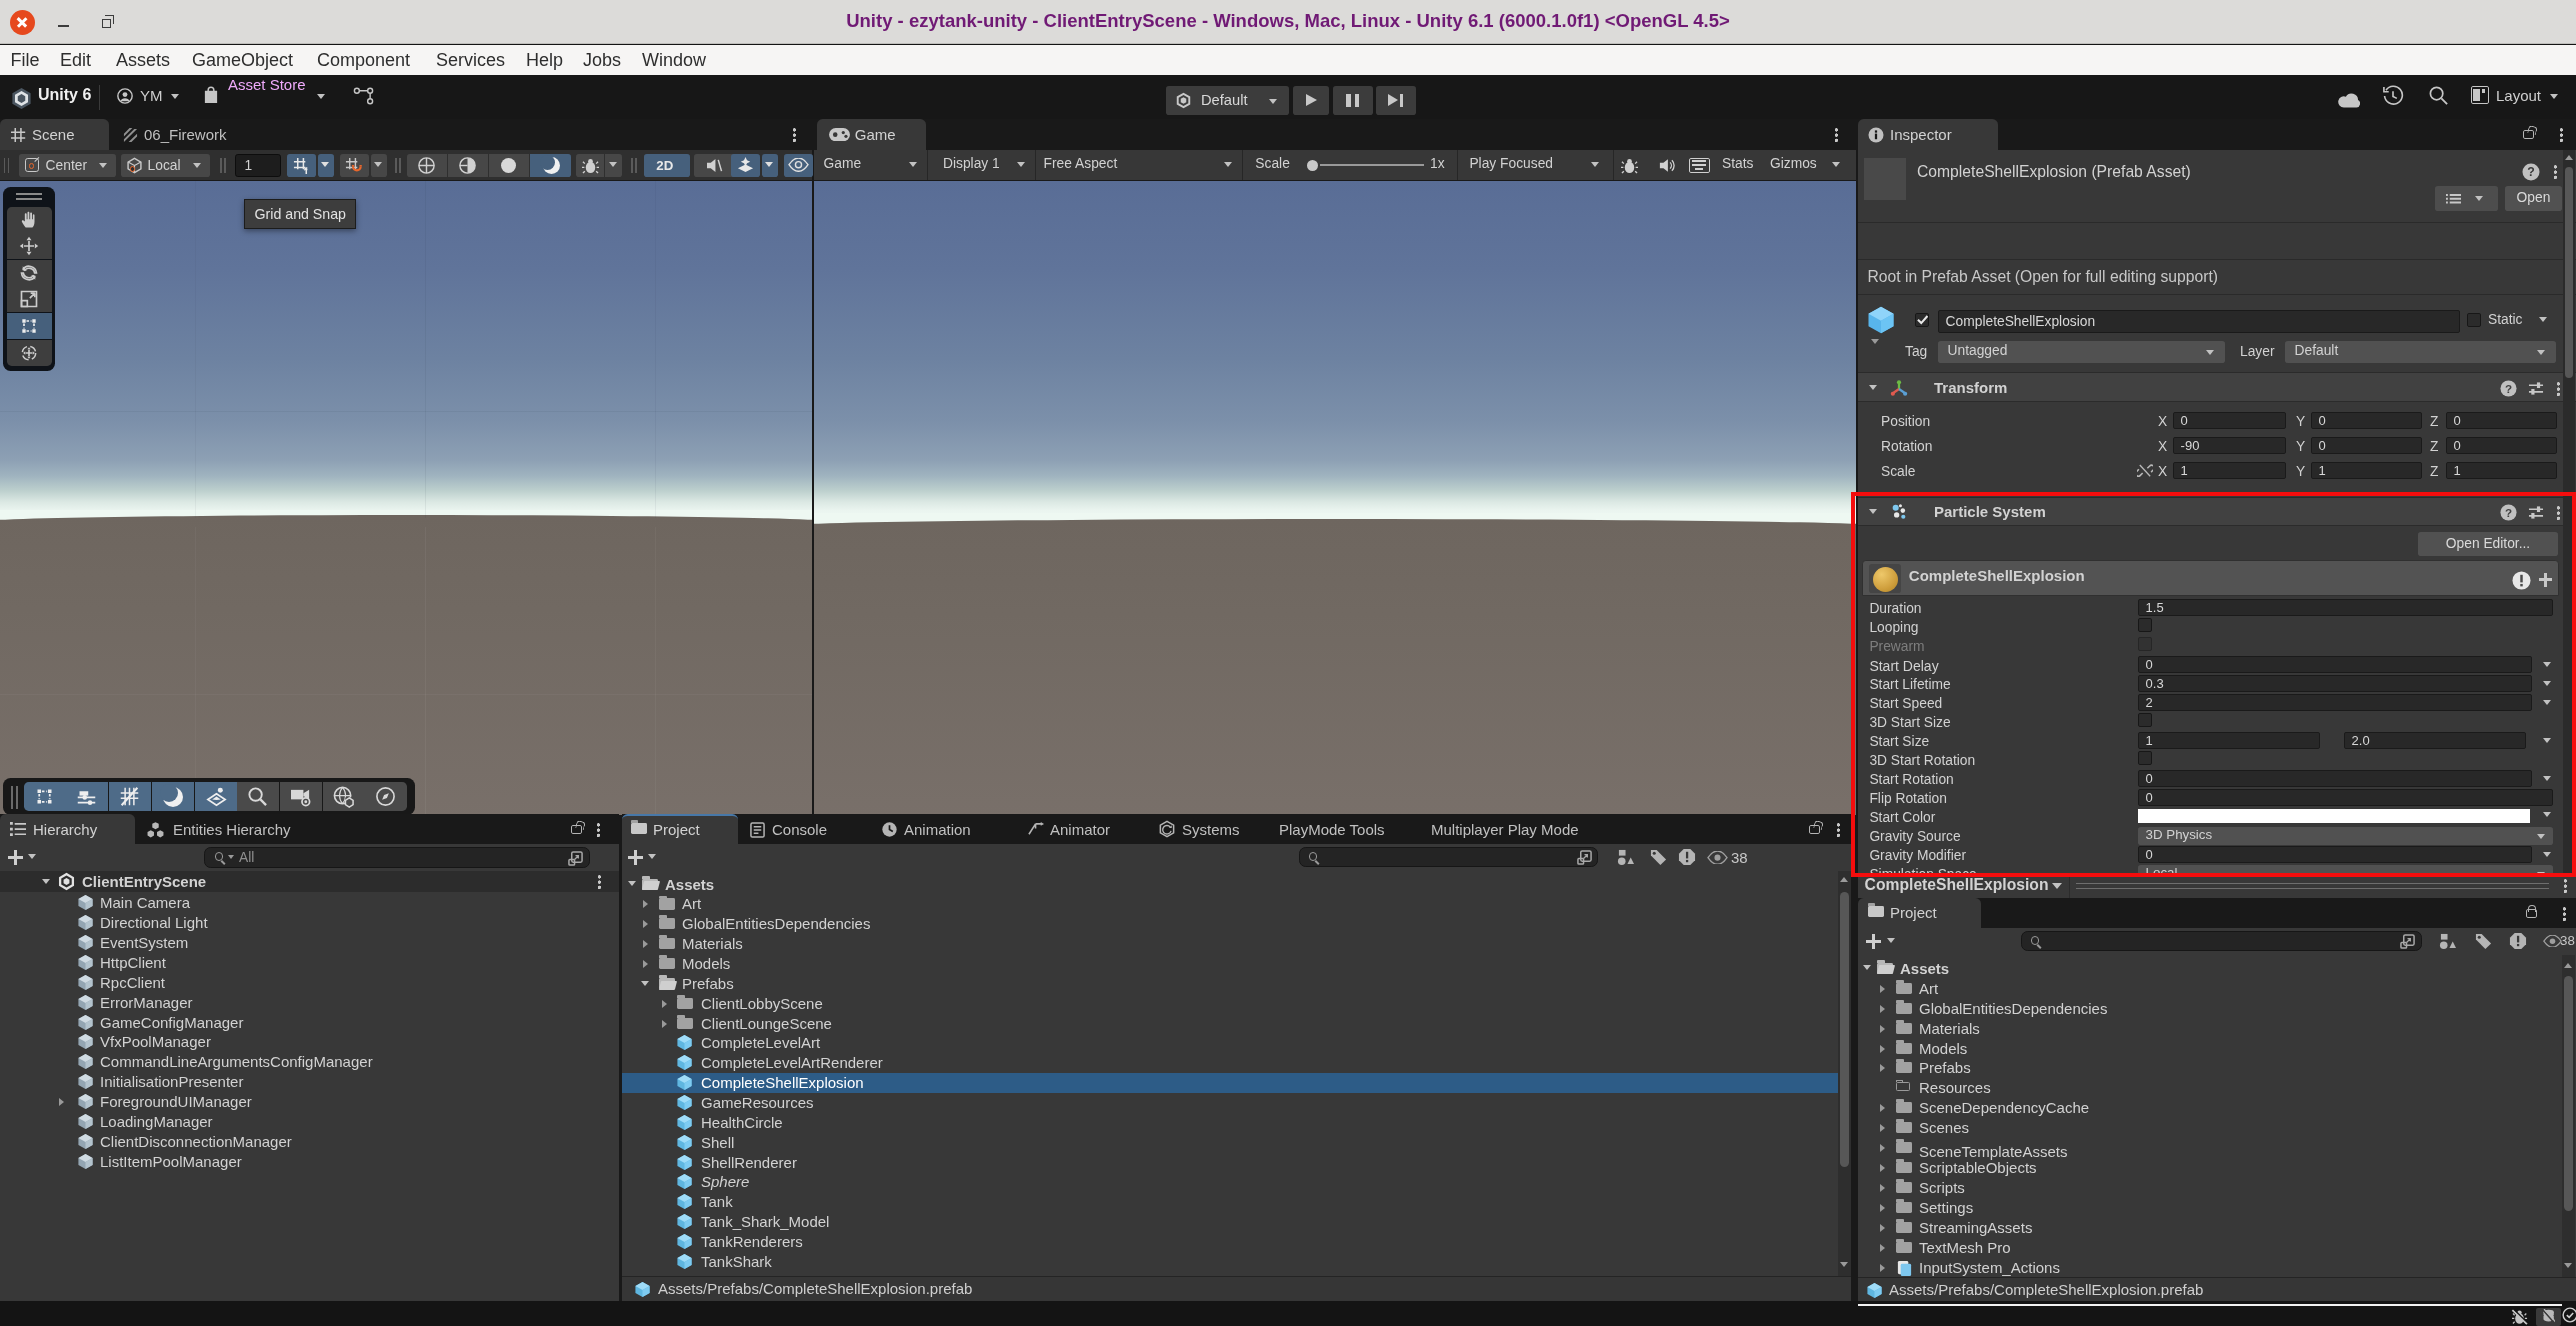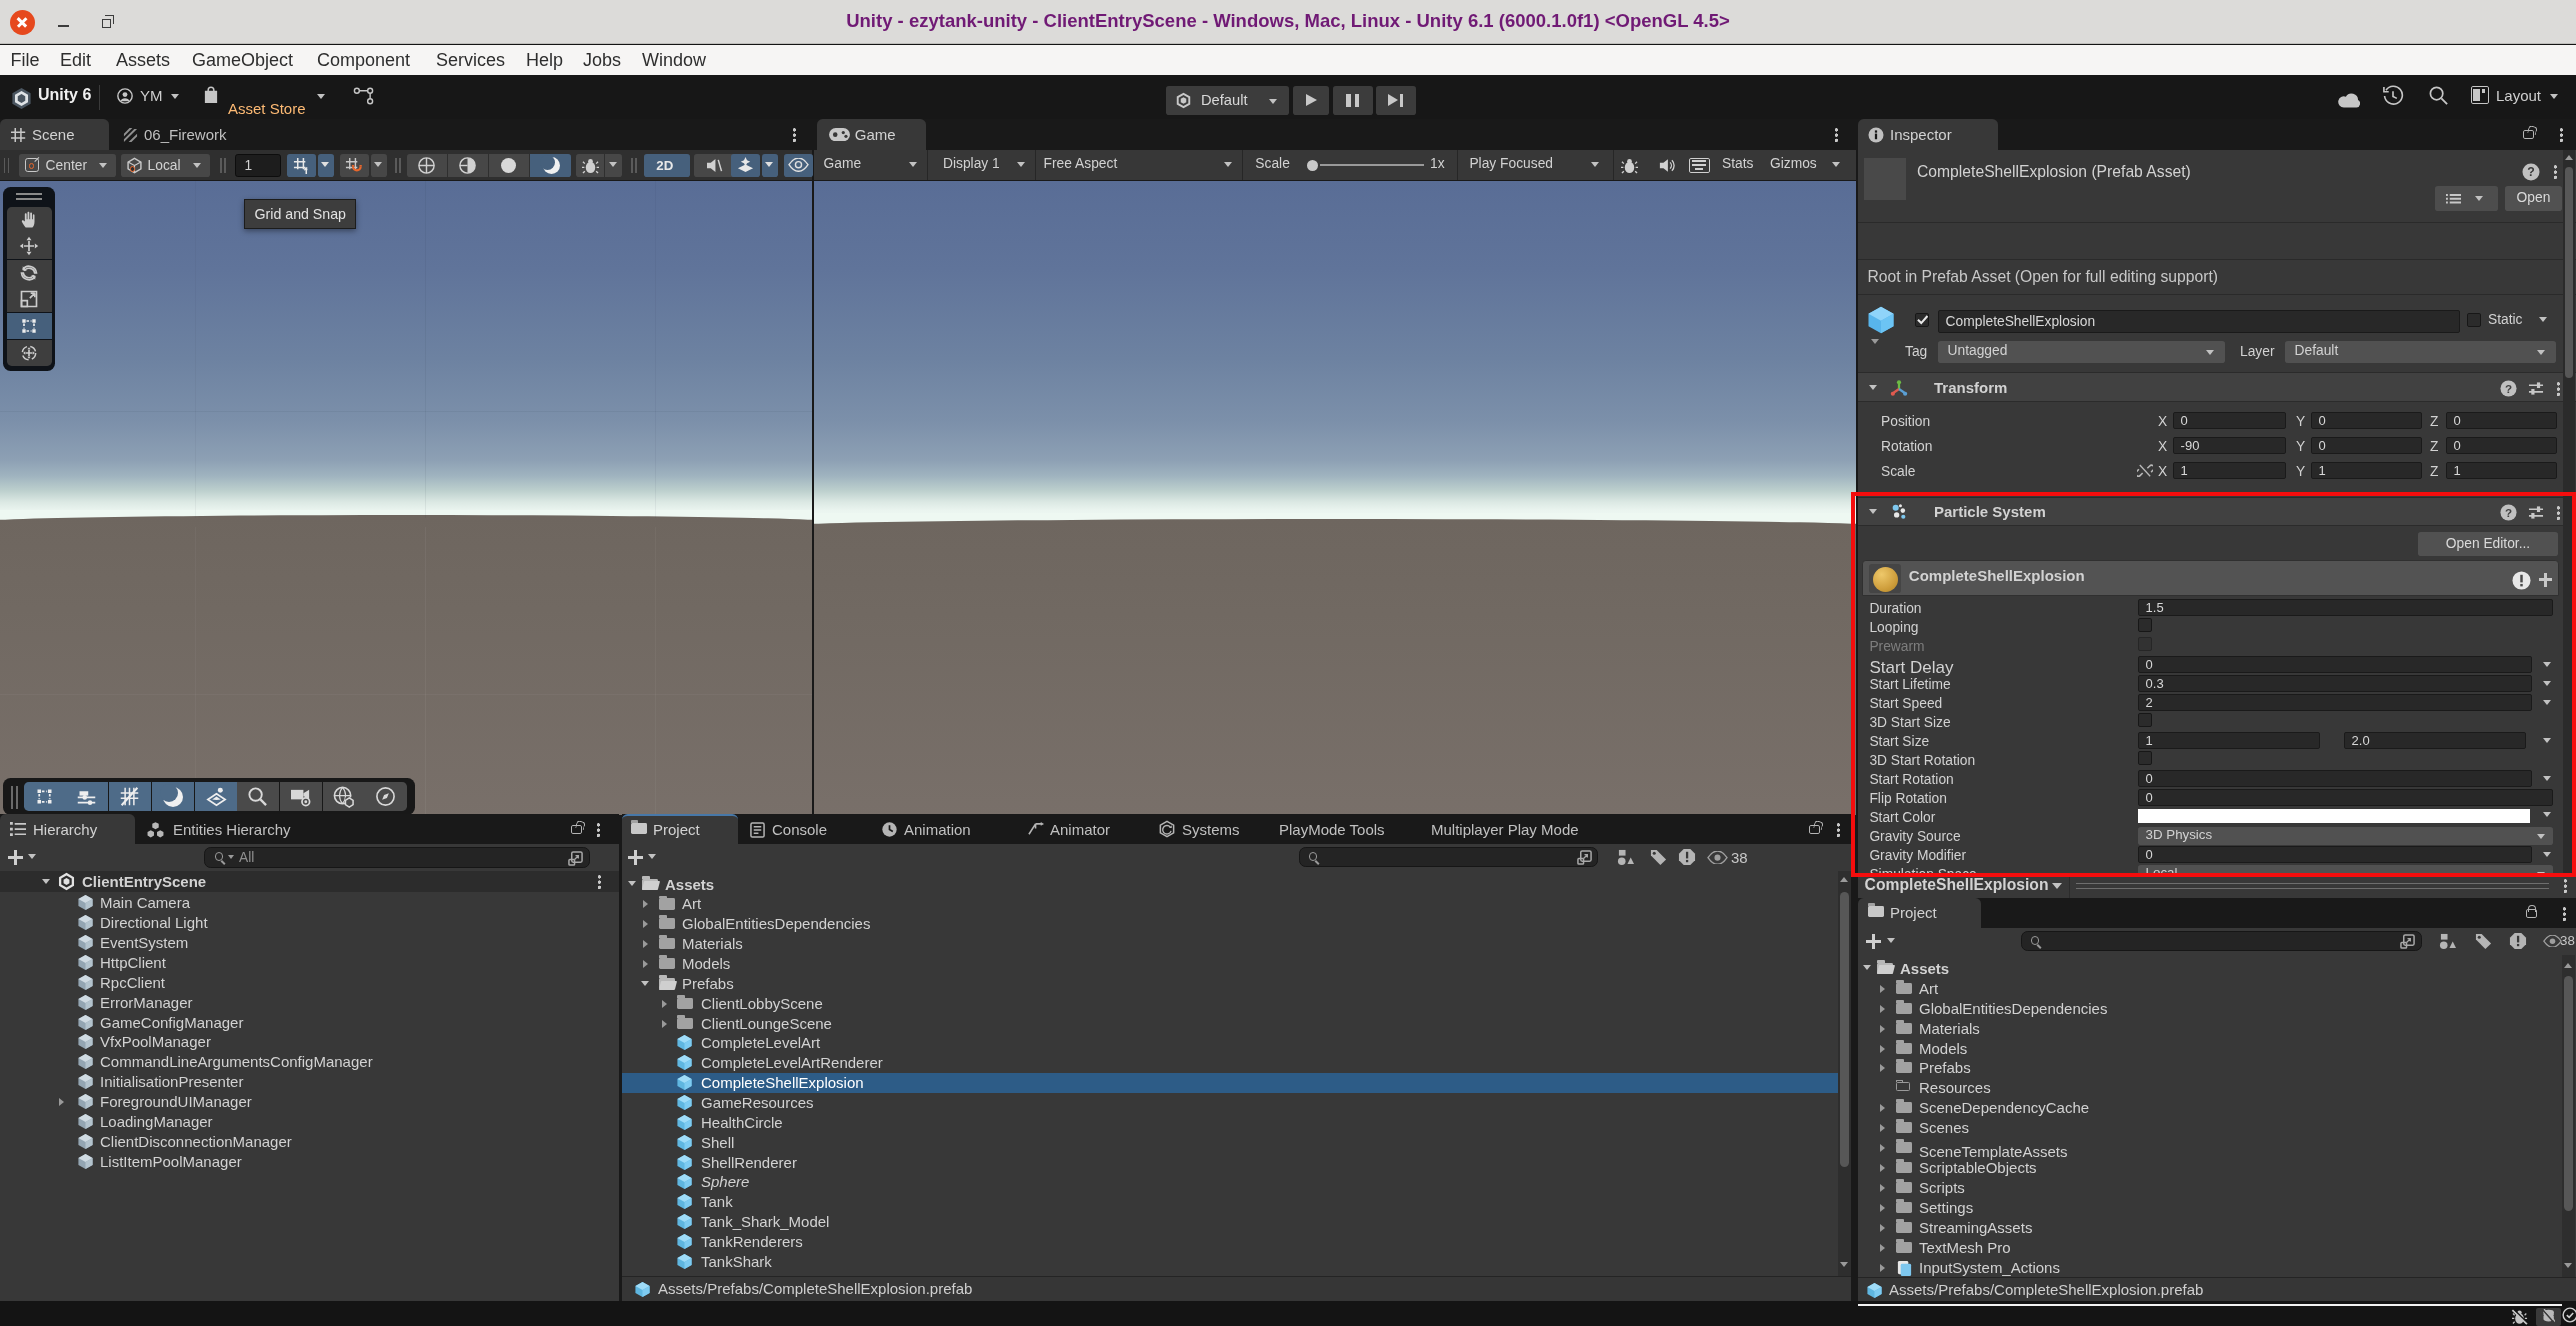--- a/index.html
+++ b/index.html
@@ -63,21 +63,21 @@
         <circle cx="8.5" cy="8.5" r="7.6" fill="none" stroke="#c6c6c6" stroke-width="1.5"></circle>
         <circle cx="8.5" cy="7" r="2.6" fill="#c6c6c6"></circle>
         <path d="M3.5 14.2a5.4 5.4 0 0 1 10 0" fill="#c6c6c6"></path>
       </svg>
   <div class="t" style="left:140px;top:12.3px;font-size:15px;color:#cfcfcf;">YM</div>
   <div class="tri" style="left:171px;top:19px;"></div>
   <svg class="a" style="left:203px;top:11.4px;" width="16" height="18" viewBox="0 0 17 19">
         <path d="M2 5h13v13H2Z" fill="#c6c6c6"></path>
         <path d="M5.5 7V4.2a3 3 0 0 1 6 0V7" fill="none" stroke="#c6c6c6" stroke-width="1.6"></path>
       </svg>
-  <div class="t" style="left:228px;top:25px;font-size:15px;color:#fdba74;">Asset Store</div>
+  <div class="t" style="left:228px;top:1px;font-size:15px;color:#f0abfc;">Asset Store</div>
   <div class="tri" style="left:317px;top:19px;"></div>
   <svg class="a" style="left:353px;top:12.3px;" width="21" height="18" viewBox="0 0 22 19">
         <circle cx="4" cy="4" r="2.6" fill="none" stroke="#c6c6c6" stroke-width="1.5"></circle>
         <circle cx="18" cy="4" r="2.6" fill="none" stroke="#c6c6c6" stroke-width="1.5"></circle>
         <circle cx="18" cy="15" r="2.6" fill="none" stroke="#c6c6c6" stroke-width="1.5"></circle>
         <path d="M6.5 4h9M18 6.5v6" stroke="#c6c6c6" stroke-width="1.5" fill="none"></path>
       </svg>
 
   <div class="btn" style="left:1166px;top:11.4px;width:123px;height:28.5px;background:#3c3c3c;">
     <svg class="a" style="left:8.5px;top:5.7px;" width="17" height="17" viewBox="0 0 24 24">
@@ -950,21 +950,21 @@
           <div class="a" style="left:0;top:5.2px;width:13.3px;height:2.8px;background:#c8c8c8;"></div>
         </div>
   </div>
 
   <div class="t" style="left:11.4px;top:482px;font-size:13.8px;">Duration</div>
       <div class="fld" style="left:280px;top:480px;width:415px;">1.5</div>
   <div class="t" style="left:11.4px;top:501px;font-size:13.8px;">Looping</div>
       <div class="chk" style="left:280px;top:499px;"></div>
   <div class="t" style="left:11.4px;top:520px;font-size:13.8px;color:#7e7e7e;">Prewarm</div>
       <div class="chk" style="left:280px;top:518px;border-color:#262626;background:#323232;"></div>
-  <div class="t" style="left:11.4px;top:539px;font-size:17px;">Start Delay</div>
+  <div class="t" style="left:11.4px;top:539px;font-size:14px;">Start Delay</div>
       <div class="fld" style="left:280px;top:537px;width:394px;">0</div>
       <div class="tri" style="left:685px;top:543px;"></div>
   <div class="t" style="left:11.4px;top:558px;font-size:13.8px;">Start Lifetime</div>
       <div class="fld" style="left:280px;top:556px;width:394px;">0.3</div>
       <div class="tri" style="left:685px;top:562px;"></div>
   <div class="t" style="left:11.4px;top:577px;font-size:13.8px;">Start Speed</div>
       <div class="fld" style="left:280px;top:575px;width:394px;">2</div>
       <div class="tri" style="left:685px;top:581px;"></div>
   <div class="t" style="left:11.4px;top:596px;font-size:13.8px;">3D Start Size</div>
       <div class="chk" style="left:280px;top:594px;"></div>

